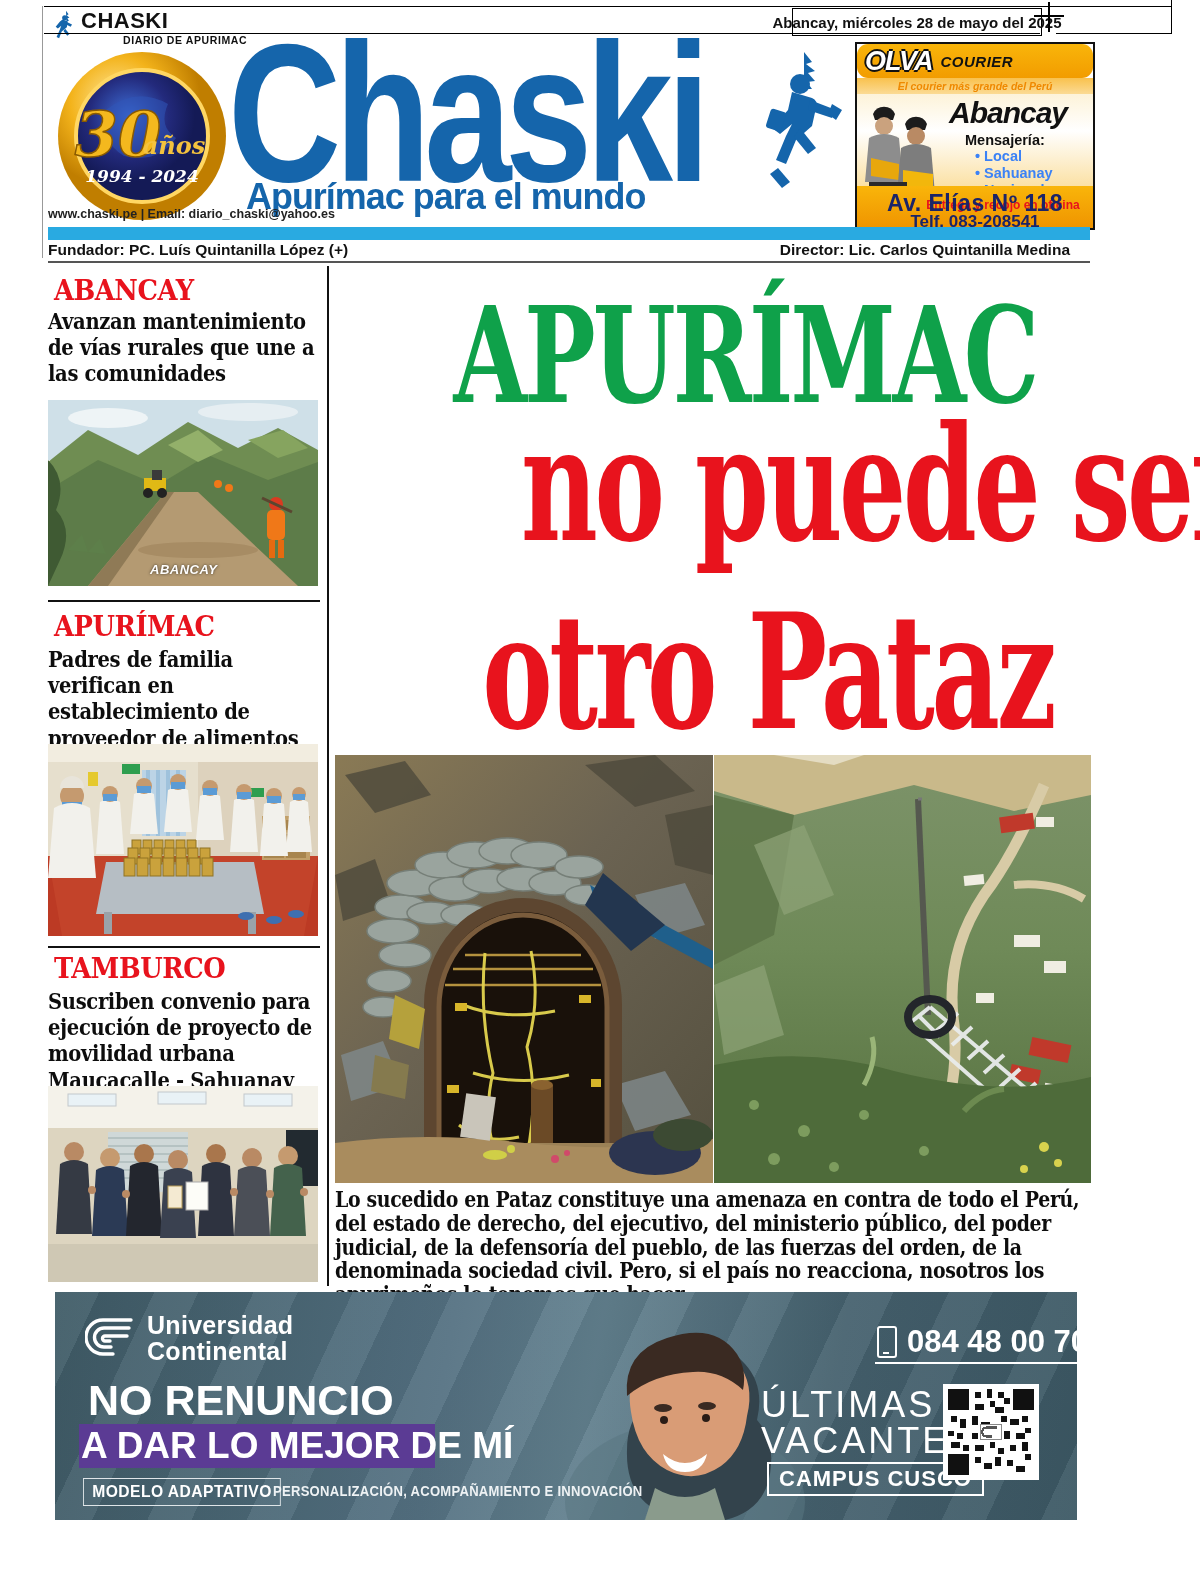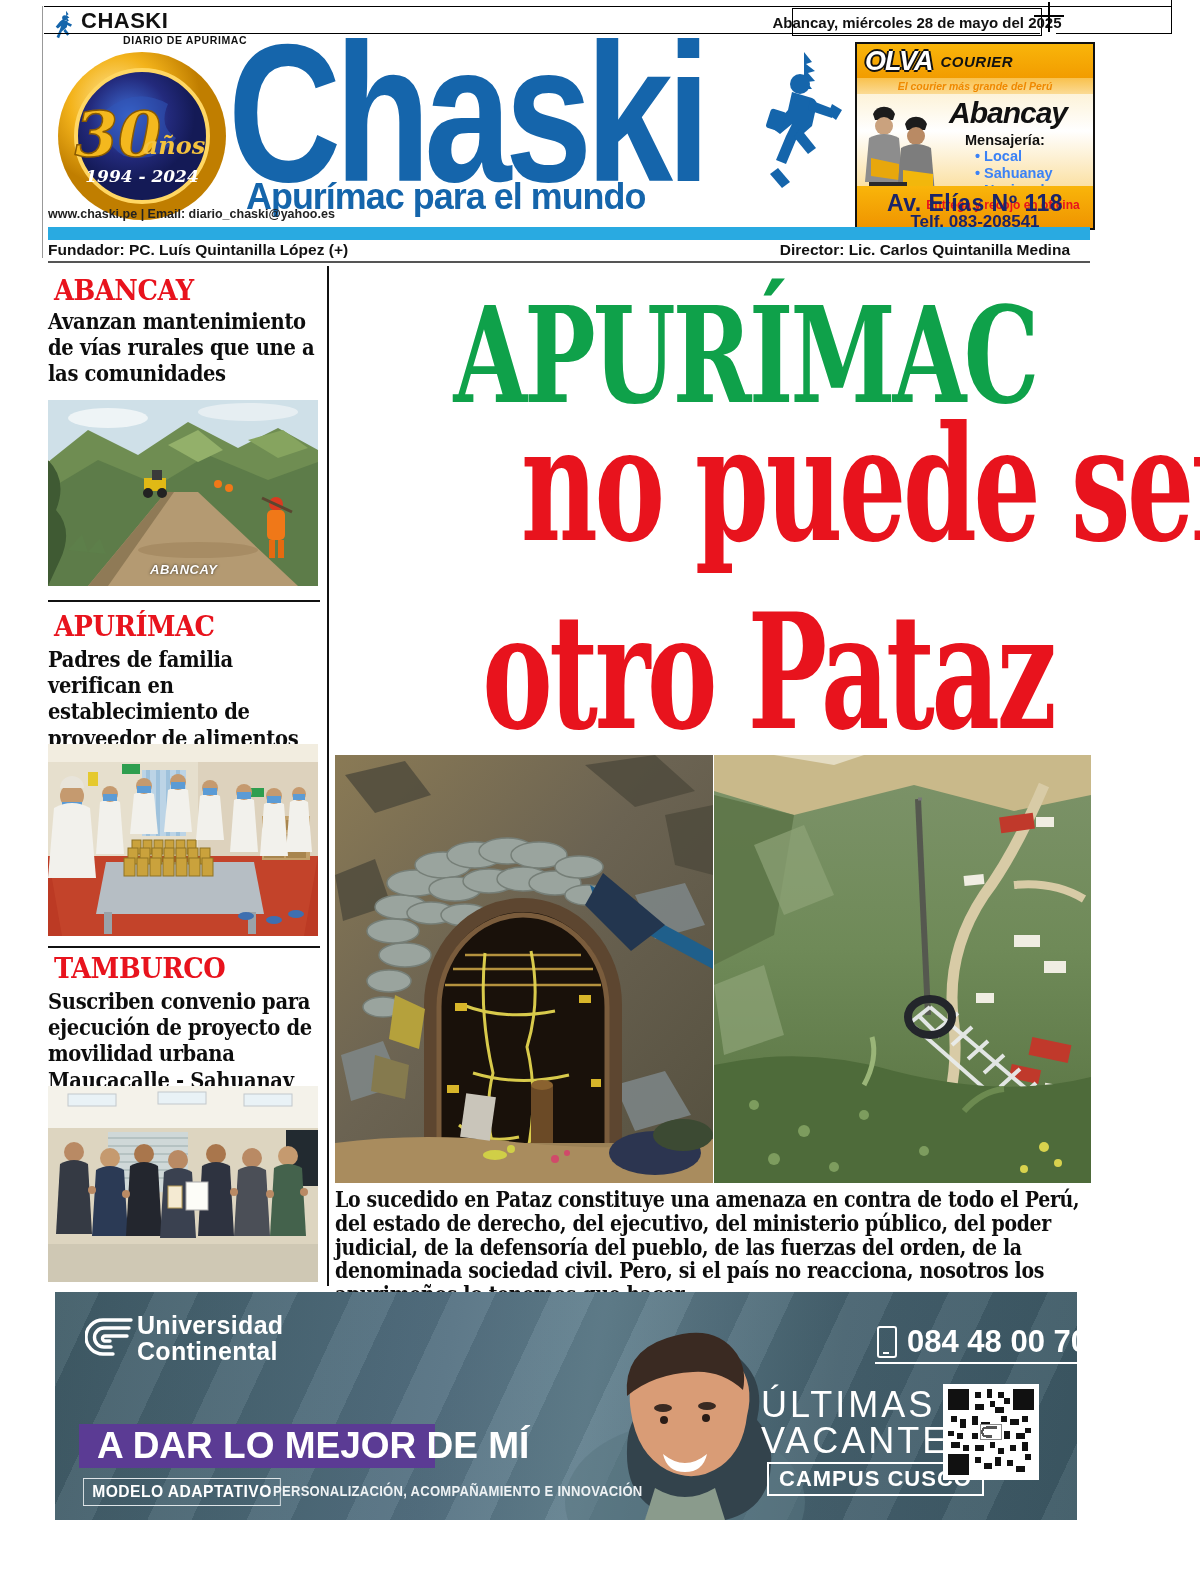--- a/index.html
+++ b/index.html
@@ -23,21 +23,21 @@
   .left-edge{left:42px;top:6px;width:1px;height:252px;background:#999;}
   
   .masthead-title{left:228px;top:16px;width:640px;color:#1565ab;font-weight:bold;
       font-size:196px;line-height:1;letter-spacing:-8px;transform:scaleX(.80);transform-origin:0 0;}
   .tagline{left:246px;top:176px;color:#1565ab;font-weight:bold;font-size:37px;letter-spacing:-1px;
       transform:scaleX(.97);transform-origin:0 0;}
   .contact{left:48px;top:207px;font-size:12.5px;font-weight:600;color:#222;}
   
   .olva{left:855px;top:42px;width:236px;height:184px;border:2px solid #111;background:#fff;overflow:hidden;}
   .olva-top{position:absolute;left:0;top:0;width:100%;height:34px;background:linear-gradient(#f9b50a,#f29c00);
-      display:flex;align-items:center;padding-left:8px;box-sizing:border-box;}
+      display:flex;align-items:center;padding-left:8px;box-sizing:border-box;border-radius:11px;}
   .olva-brand{font-style:italic;font-weight:900;font-size:27px;color:#fff;letter-spacing:-1px;
       text-shadow:-2px 0 #111,2px 0 #111,0 2px #111,0 -2px #111;}
   .olva-brand2{font-style:italic;font-weight:900;font-size:15px;color:#111;margin-left:8px;letter-spacing:.5px;}
   .olva-slogan{position:absolute;left:0;top:34px;width:100%;text-align:center;font-size:10.5px;font-weight:bold;
       font-style:italic;color:#ef8900;background:linear-gradient(#f9c14d,#fdeec9);height:28px;line-height:16px;}
   .olva-mid{position:absolute;left:0;top:50px;width:100%;height:92px;background:linear-gradient(#fdf3d9,#ffffff 40%,#fbe1a5);}
   .olva-city{position:absolute;left:92px;top:52px;font-style:italic;font-weight:900;font-size:30px;color:#111;letter-spacing:-1px;}
   .olva-serv-title{position:absolute;left:108px;top:88px;font-weight:bold;font-size:14.5px;color:#111;}
   .olva-bullets{position:absolute;left:118px;top:104px;font-weight:bold;font-size:14.5px;color:#3b82f6;line-height:1.18;}
   .olva-bullets div::before{content:"• ";}
@@ -71,25 +71,25 @@
       transform:scaleX(.66);letter-spacing:-5px;}
   
   .main-photo-l{left:335px;top:755px;width:378px;height:428px;overflow:hidden;}
   .main-photo-r{left:714px;top:755px;width:377px;height:428px;overflow:hidden;}
   .lead-body{left:335px;top:1188px;width:872px;font-size:22px;line-height:1.08;color:#0d0d0d;
       letter-spacing:-.4px;transform:scaleX(.86);transform-origin:0 0;text-align:left;}
   
   .uc-ad{left:55px;top:1292px;width:1022px;height:228px;overflow:hidden;color:#fff;
       background:linear-gradient(100deg,#3f5b66 0%,#547182 38%,#62808e 52%,#45616e 75%,#3c5864 100%);}
   .uc-streak{position:absolute;inset:0;background:repeating-linear-gradient(115deg,rgba(255,255,255,.06) 0 40px,rgba(0,0,0,.05) 40px 90px);}
-  .uc-logo{position:absolute;left:30px;top:20px;display:flex;align-items:center;}
+  .uc-logo{position:absolute;left:30px;top:20px;display:flex;gap:10px;align-items:center;}
   .uc-logo-text{font-size:25px;font-weight:bold;line-height:1.05;letter-spacing:.3px;}
   .uc-head1{position:absolute;left:33px;top:84px;font-size:43px;font-weight:900;letter-spacing:0;}
   .uc-purple{position:absolute;left:24px;top:132px;width:356px;height:44px;background:#5b3b94;
-      display:flex;align-items:center;padding-left:18px;box-sizing:border-box;}
+      display:flex;align-items:center;padding-left:2px;box-sizing:border-box;}
   .uc-head2{font-size:37px;font-weight:bold;letter-spacing:0;white-space:nowrap;}
   .uc-model{position:absolute;left:28px;top:186px;border:1px solid #dfe5e8;padding:3px 9px;
       font-size:17px;font-weight:900;letter-spacing:.5px;transform:scaleX(.92);transform-origin:0 0;white-space:nowrap;}
   .uc-model-desc{position:absolute;left:218px;top:191px;font-size:14.5px;font-weight:bold;letter-spacing:.3px;
       transform:scaleX(.9);transform-origin:0 0;white-space:nowrap;color:#eef2f4;}
   .uc-phone{position:absolute;left:822px;top:32px;display:flex;gap:10px;align-items:center;font-size:31px;font-weight:900;}
   .phone-glyph{width:16px;height:28px;border:2px solid #fff;border-radius:3px;position:relative;}
   .phone-glyph::after{content:"";position:absolute;left:4px;bottom:2px;width:6px;height:2px;background:#fff;}
   .uc-phone-rule{position:absolute;left:820px;top:70px;width:216px;height:2px;background:#fff;}
   .uc-vac1{position:absolute;left:706px;top:92px;font-size:36px;font-weight:500;letter-spacing:3px;}
@@ -577,20 +577,21 @@
           <path d="M44 13 H19 a9.5 9.5 0 0 0 0 19 h7"></path>
           <path d="M42 21 H20 a2.5 2.5 0 0 0 0 5 h5"></path>
         </g>
       </svg>
       <div class="uc-logo-text">
         <div>Universidad</div>
         <div>Continental</div>
       </div>
     </div>
 
+    <div class="uc-head1 nowrap">NO RENUNCIO</div>
     <div class="uc-purple">
       <span class="uc-head2">A DAR LO MEJOR DE MÍ</span>
     </div>
     <div class="uc-model">MODELO ADAPTATIVO</div>
     <div class="uc-model-desc">PERSONALIZACIÓN, ACOMPAÑAMIENTO E INNOVACIÓN</div>
 
     <div class="uc-phone">
       <span class="phone-glyph"></span>
       <span class="nowrap">084 48 00 70</span>
     </div>

